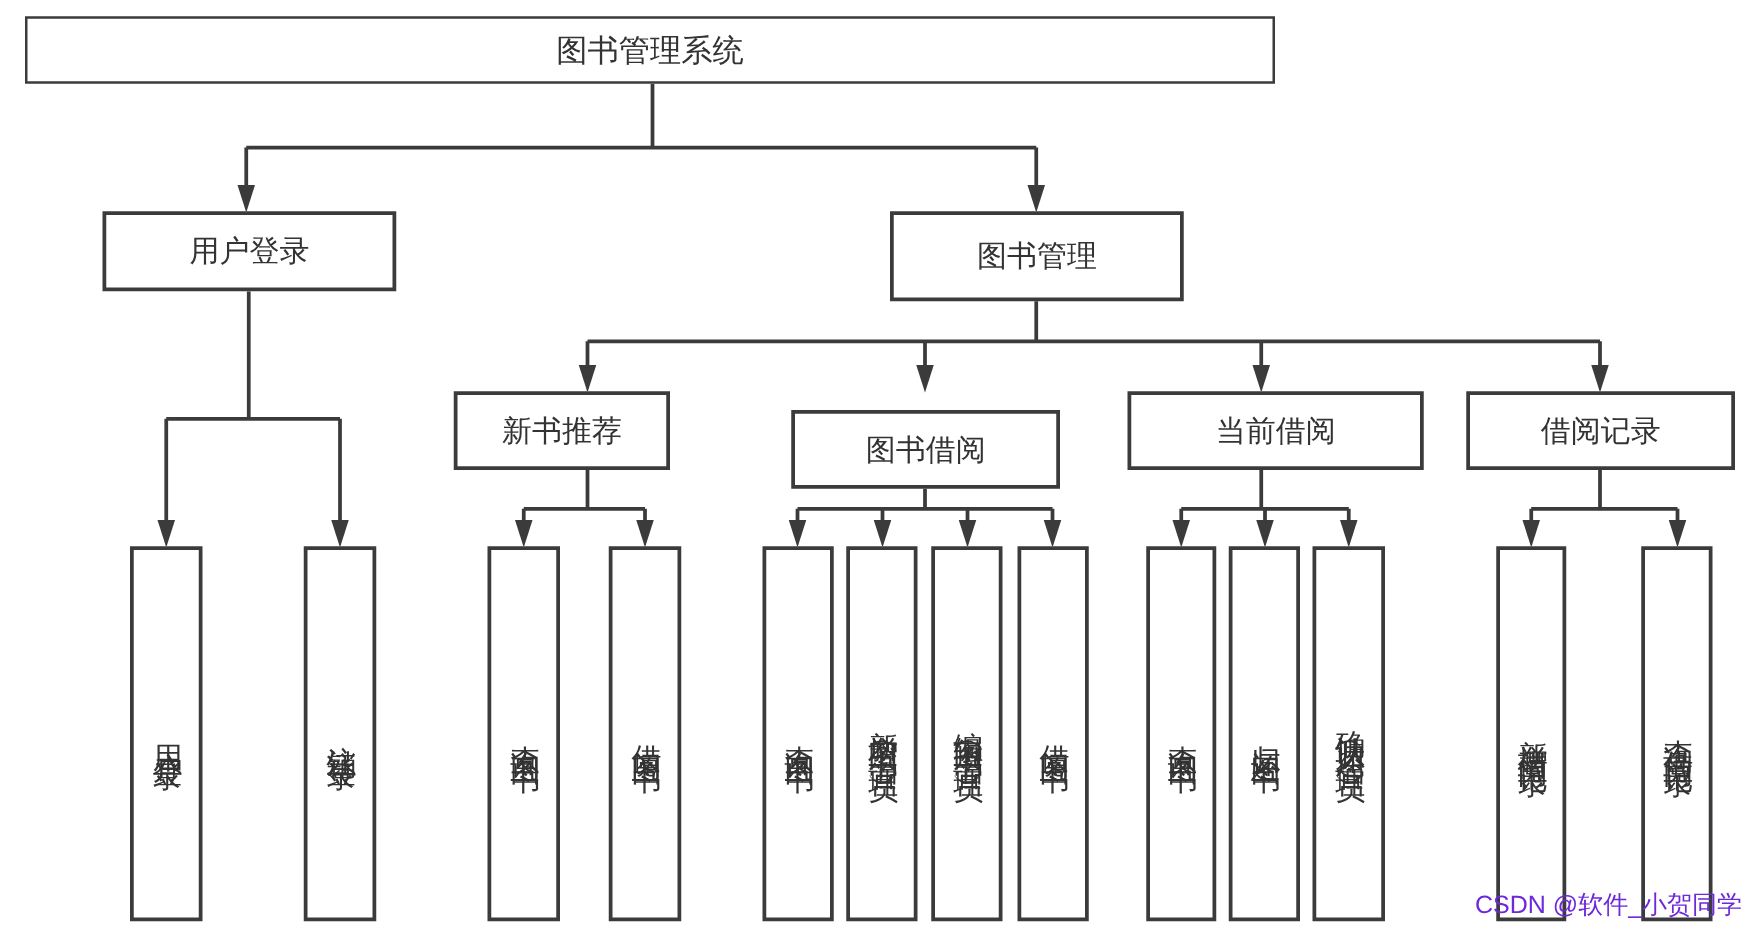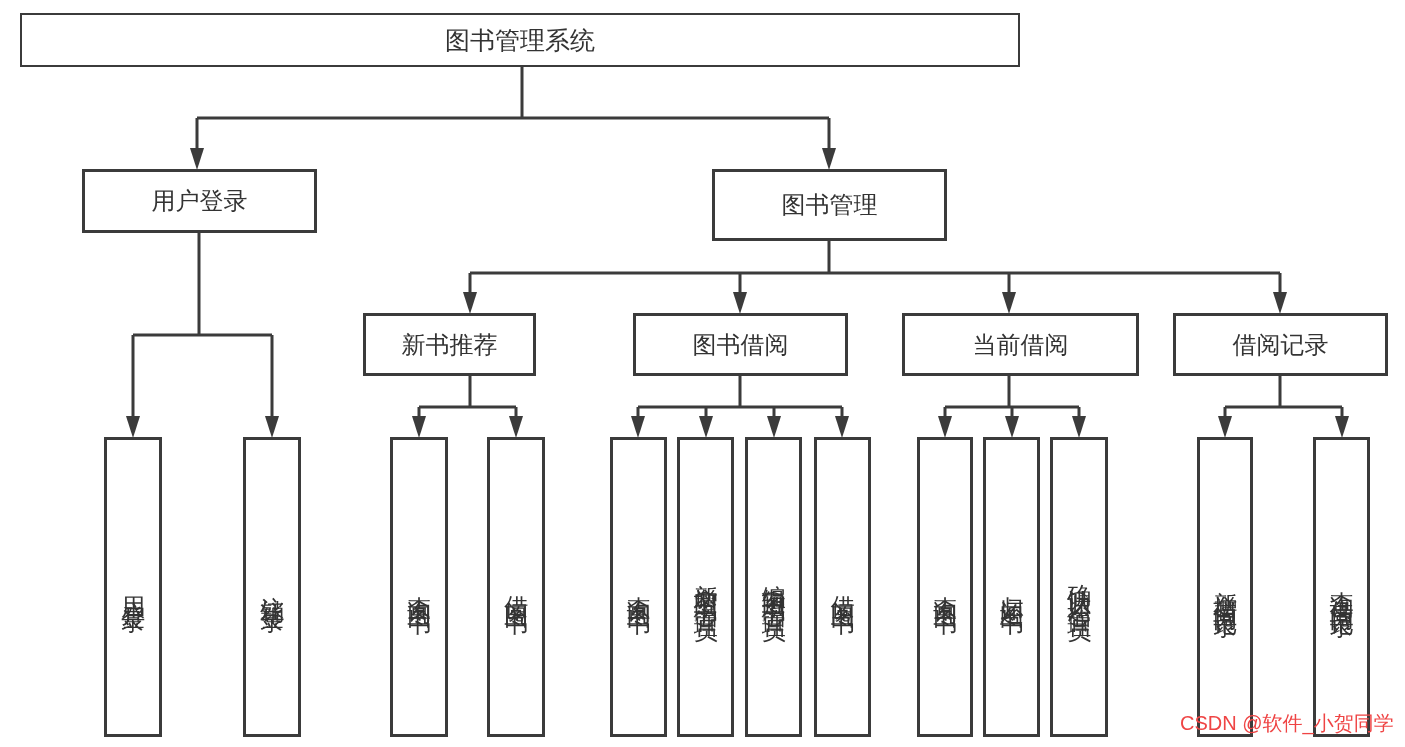--- a/index.html
+++ b/index.html
@@ -42,21 +42,21 @@
     letter-spacing: 5px;
     line-height: 1.1;
     white-space: nowrap;
   }
   .watermark {
     position: absolute;
     left: 1180px;
     top: 710px;
     width: 225px;
     font-size: 20px;
-    color: #ef4444;
+    color: #6d28d9;
     white-space: nowrap;
   }
 </style>
 </head>
 <body>
 
 <div class="canvas">
 
   <svg class="connectors" viewBox="0 0 1405 747" fill="#3b3b3b" stroke="#3b3b3b" stroke-width="3">
 
@@ -115,21 +115,21 @@
   <div class="box lvl" style="left:82px;top:169px;width:235px;height:64px">
     <span>用户登录</span>
   </div>
   <div class="box lvl" style="left:712px;top:169px;width:235px;height:72px">
     <span>图书管理</span>
   </div>
 
   <div class="box lvl" style="left:363px;top:313px;width:173px;height:63px">
     <span>新书推荐</span>
   </div>
-  <div class="box lvl" style="left:633px;top:313px;width:215px;height:63px">
+  <div class="box lvl" style="left:633px;top:328px;width:215px;height:63px">
     <span>图书借阅</span>
   </div>
   <div class="box lvl" style="left:902px;top:313px;width:237px;height:63px">
     <span>当前借阅</span>
   </div>
   <div class="box lvl" style="left:1173px;top:313px;width:215px;height:63px">
     <span>借阅记录</span>
   </div>
 
   <div class="box leaf" style="left:104px;top:437px;width:58px;height:300px">

